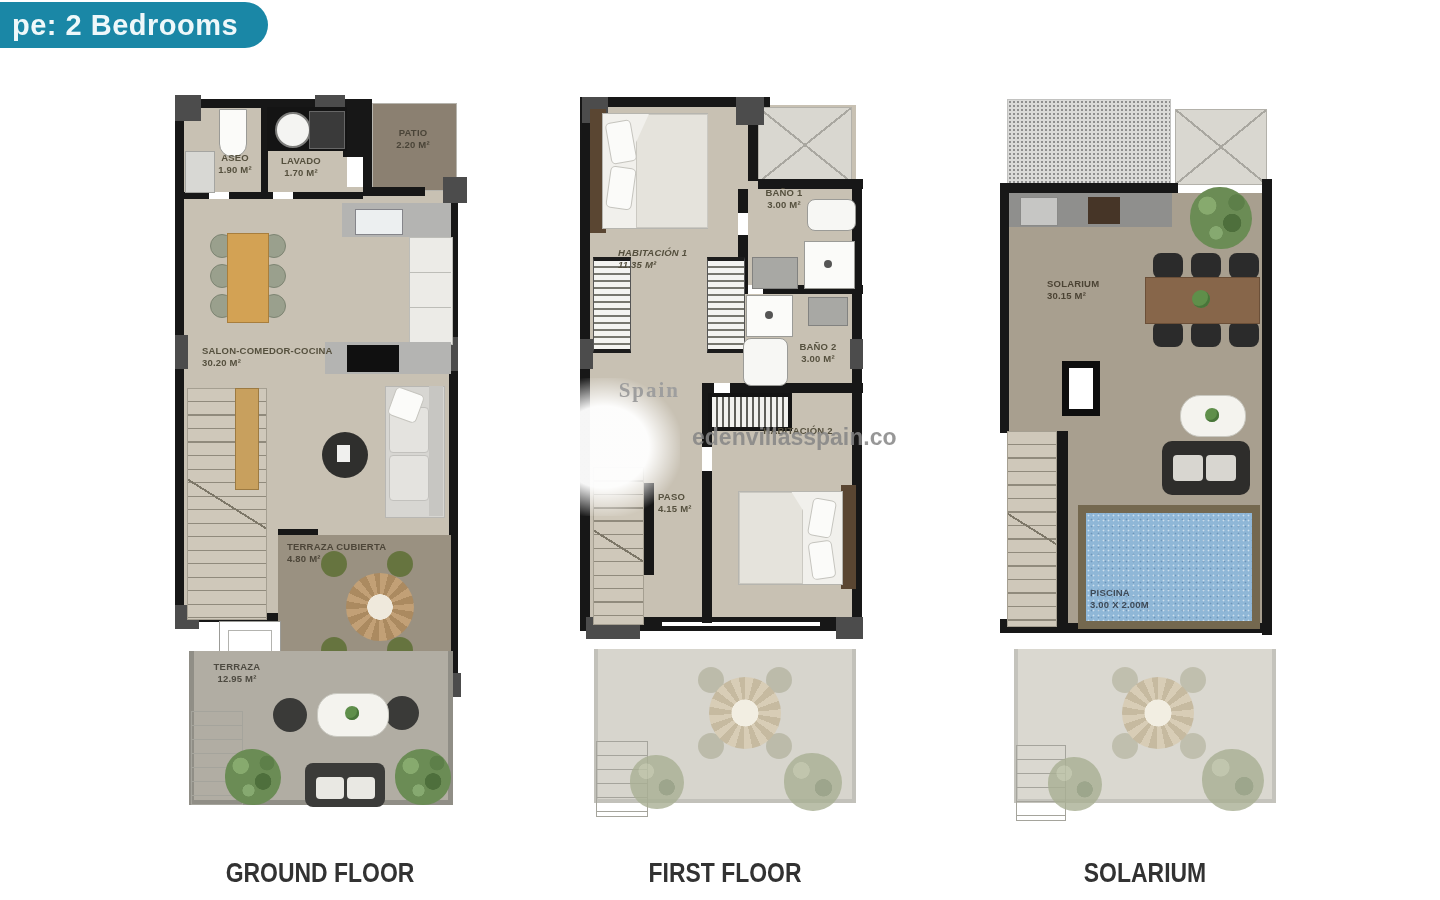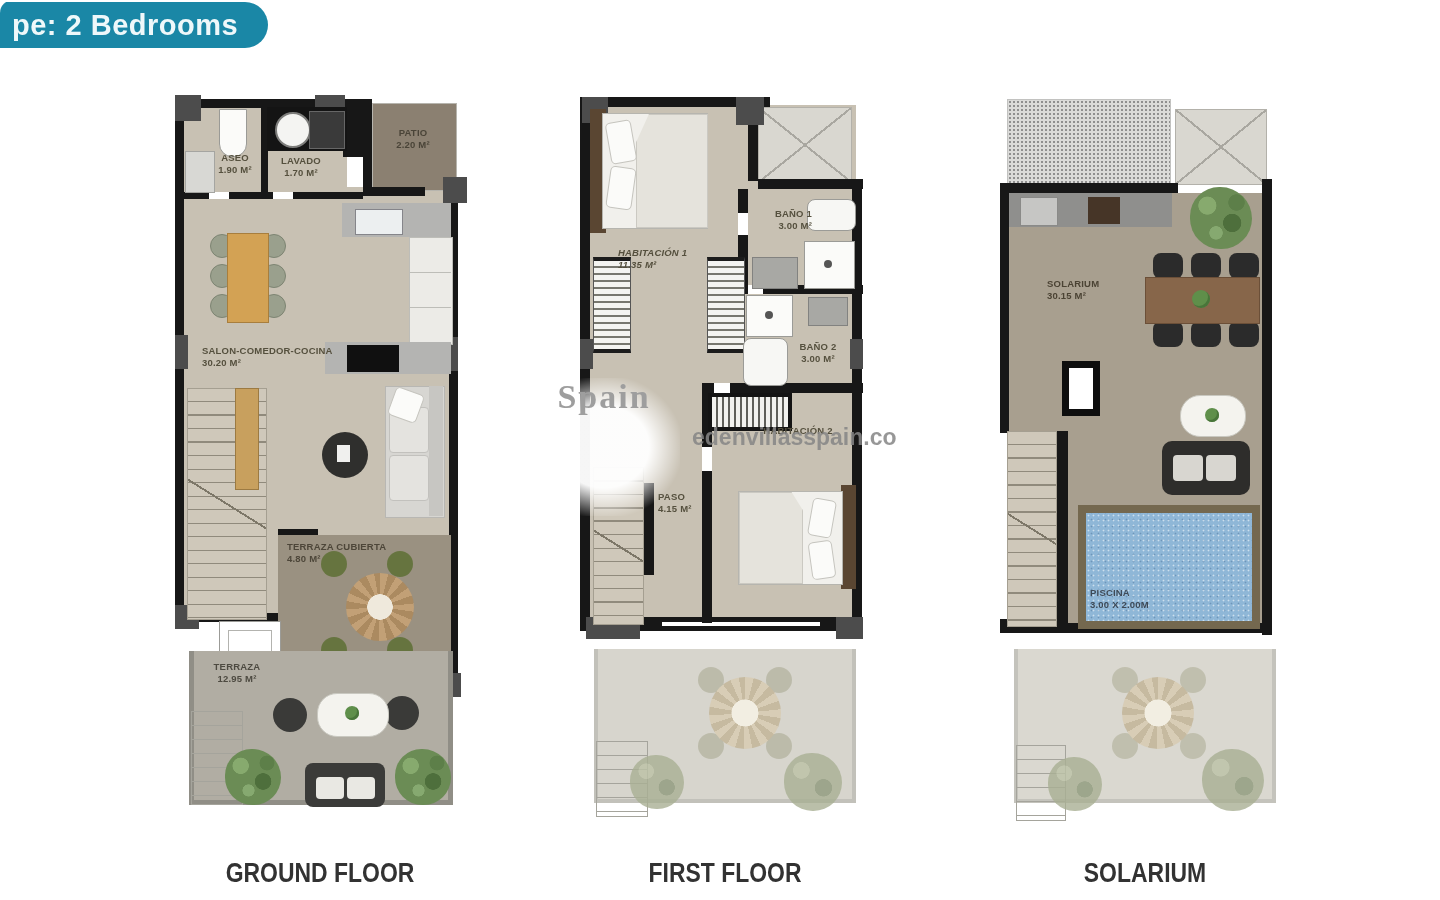--- a/index.html
+++ b/index.html
@@ -1,17 +1,17 @@
 <!DOCTYPE html>
 <html><head>
 <meta charset="utf-8">
 <style>
   html,body{margin:0;padding:0;background:#ffffff;}
   .page{position:relative;width:1440px;height:900px;background:#ffffff;overflow:hidden;
-        font-family:"Liberation Sans",sans-serif;border-radius:13px;}
+        font-family:"Liberation Sans",sans-serif;}
   .abs{position:absolute;}
   
   .badge{position:absolute;left:0;top:2px;height:46px;line-height:46px;
          background:#1a87a6;color:#eef8fa;font-size:29px;font-weight:bold;
          padding:0 30px 0 12px;border-radius:0 23px 23px 0;letter-spacing:0.5px;}
   
   .plan{position:absolute;width:290px;height:715px;}
   .wall{position:absolute;background:#171717;}
   .gap{position:absolute;background:#ffffff;}
   .pillar{position:absolute;background:#4c4c4c;}
@@ -63,21 +63,21 @@
     background-size:5px 5px,7px 7px;background-position:0 0,2px 3px;}
   .skylight{position:absolute;border:7px solid #0e0e0e;background:#ffffff;}
   
   .floor-title{position:absolute;top:858px;width:290px;text-align:center;font-size:27px;
     font-weight:bold;color:#323232;transform:scaleX(.85);}
   
   .wm-blob{position:absolute;left:528px;top:378px;width:152px;height:138px;
     background:radial-gradient(ellipse at center, rgba(255,255,255,.96) 42%, rgba(255,255,255,0) 74%);
     text-align:center;color:#9e9e9e;font-family:"Liberation Serif",serif;font-weight:bold;}
   .wm-l1{padding-top:36px;font-size:24px;letter-spacing:1px;}
-  .wm-l2{font-size:34px;letter-spacing:2px;}
+  .wm-l2{font-size:21px;letter-spacing:2px;text-align:right;}
   .wm-url{position:absolute;left:692px;top:424px;font-size:23px;font-weight:bold;
     color:#868686;opacity:.85;letter-spacing:0px;}
 </style>
 </head>
 <body>
 
 <div class="page">
 
   <div class="badge">pe: 2 Bedrooms</div>
 
@@ -254,21 +254,21 @@
     <div class="chair-round" style="left:118px;top:638px;width:26px;height:26px;background:#bcbbaa;"></div>
     <div class="chair-round" style="left:186px;top:638px;width:26px;height:26px;background:#bcbbaa;"></div>
     <div class="rattan ghost" style="left:129px;top:582px;width:72px;height:72px;"></div>
     <div class="bush ghost" style="left:50px;top:660px;width:54px;height:54px;"></div>
     <div class="bush ghost" style="left:204px;top:658px;width:58px;height:58px;"></div>
 
     <div class="rlabel" style="left:38px;top:152px;font-style:italic;">
       <span>HABITACIÓN 1</span>
       <span>11.35 m²</span>
     </div>
-    <div class="rlabel center" style="left:176px;top:113px;width:56px;text-align:right;">
+    <div class="rlabel center" style="left:176px;top:92px;width:56px;">
       <span>BAÑO 1</span>
       <span>3.00 m²</span>
     </div>
     <div class="rlabel center" style="left:208px;top:246px;width:60px;text-align:center;">
       <span>BAÑO 2</span>
       <span>3.00 m²</span>
     </div>
     <div class="rlabel" style="left:78px;top:396px;">
       <span>PASO</span>
       <span>4.15 m²</span>

